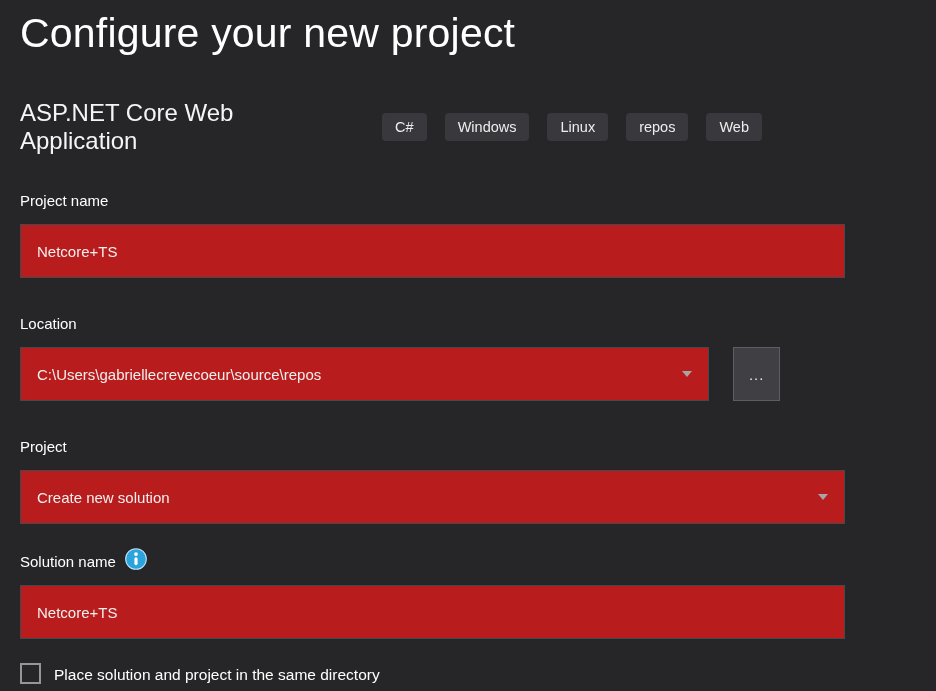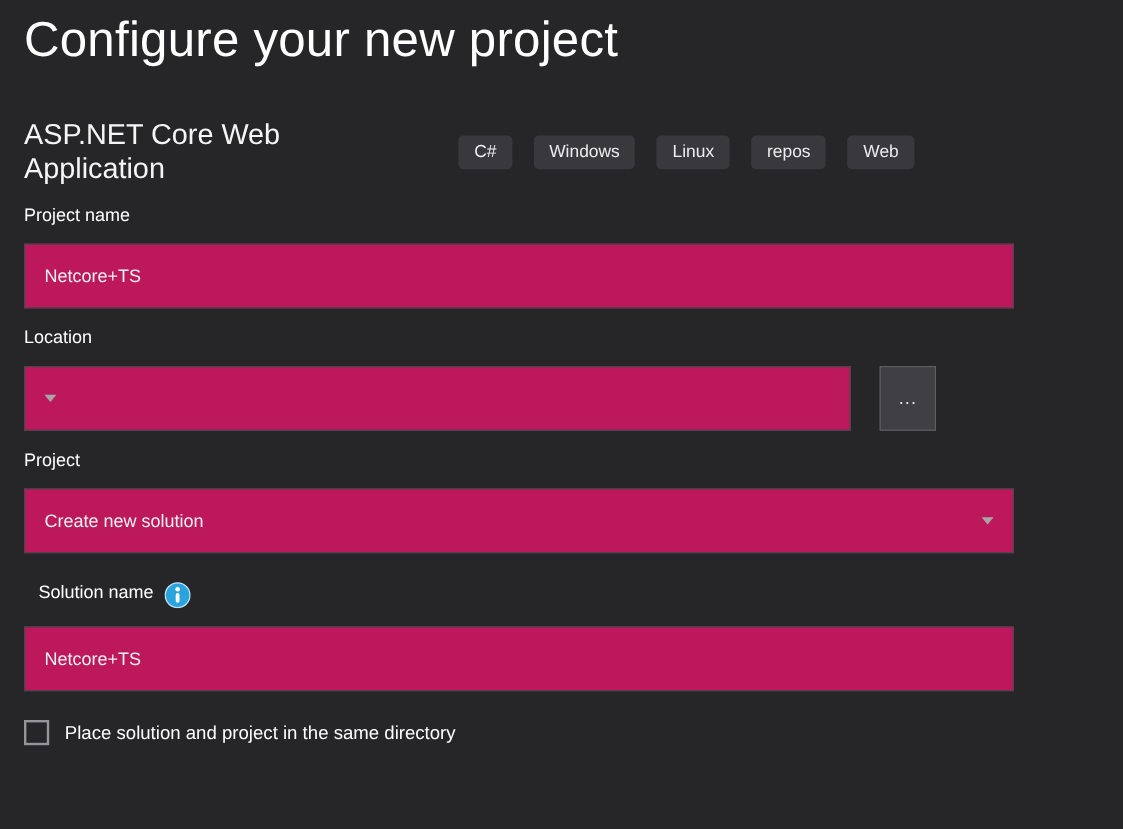--- a/index.html
+++ b/index.html
@@ -36,40 +36,39 @@
     border-radius: 4px;
     padding: 6px 13px;
     font-size: 14.5px;
     color: #ededed;
     margin-right: 18px;
     white-space: nowrap;
   }
 
   .field-label {
     display: block;
-    margin-top: 16px;
+    margin-top: 37px;
     font-size: 15px;
     color: #ffffff;
   }
   .field-label.first { }
 
   .label-row {
     margin-top: 24px;
     display: flex;
-    align-items: flex-start;
+    align-items: flex-end;
     gap: 9px;
-    margin-left: 12px;
   }
   .label-row .field-label { margin-top: 0; }
 
   .textbox, .combo {
     margin-top: 15px;
     width: 825px;
     height: 54px;
-    background: #be185d;
+    background: #b91c1c;
     border: 1px solid #47474c;
     color: #f0f0f0;
     font-size: 15px;
     font-family: "Liberation Sans", sans-serif;
   }
   input.textbox {
     display: block;
     padding: 0 16px;
     outline: none;
   }
@@ -135,20 +134,21 @@
     <span class="tag">repos</span>
     <span class="tag">Web</span>
   </div>
 
   <label class="field-label first">Project name</label>
   <input type="text" class="textbox" value="Netcore+TS" style="">
 
   <label class="field-label">Location</label>
   <div class="location-row">
     <div class="combo">
+      <span>C:\Users\gabriellecrevecoeur\source\repos</span>
       <span class="chevron-down"></span>
     </div>
     <div class="browse-btn">...</div>
   </div>
 
   <label class="field-label">Project</label>
   <div class="combo">
     <span>Create new solution</span>
     <span class="chevron-down"></span>
   </div>

